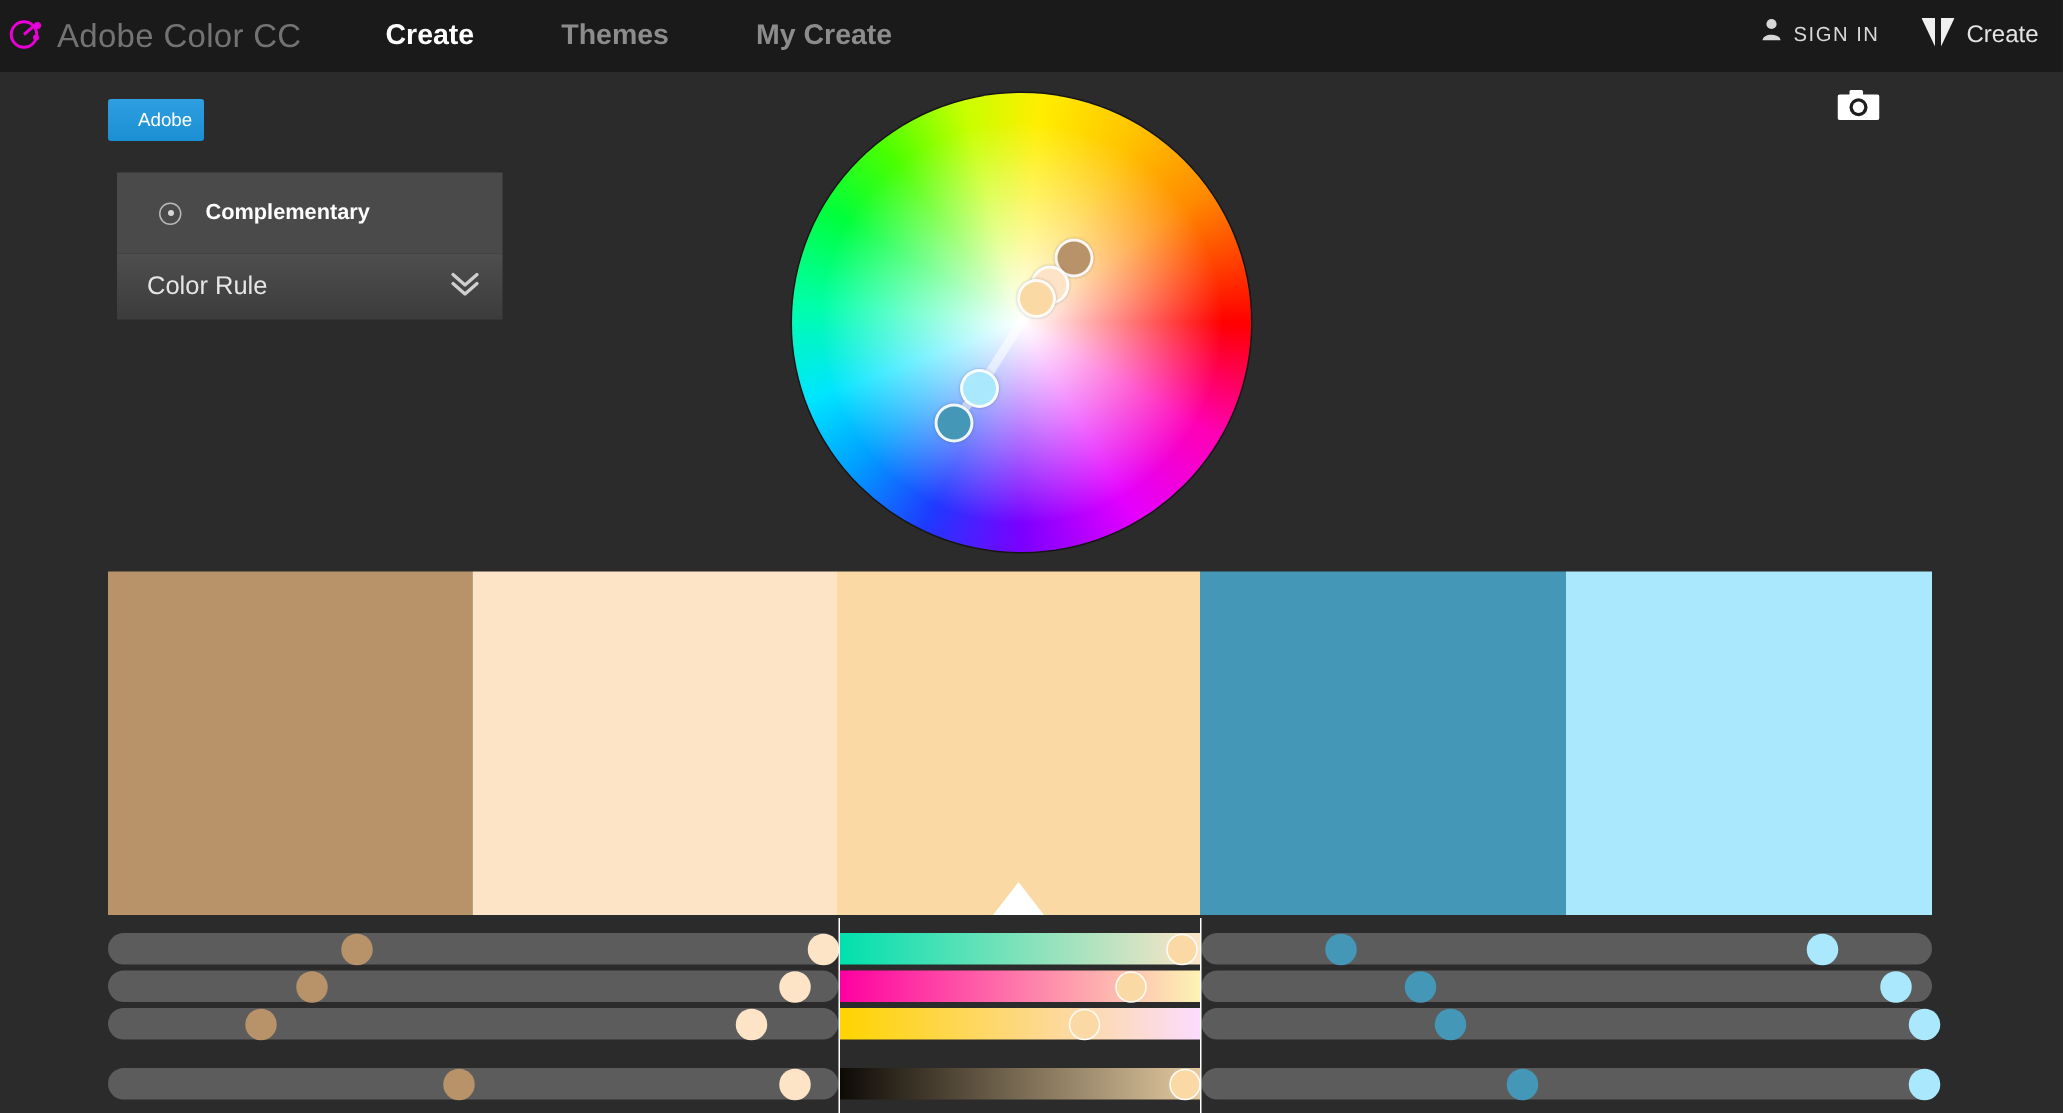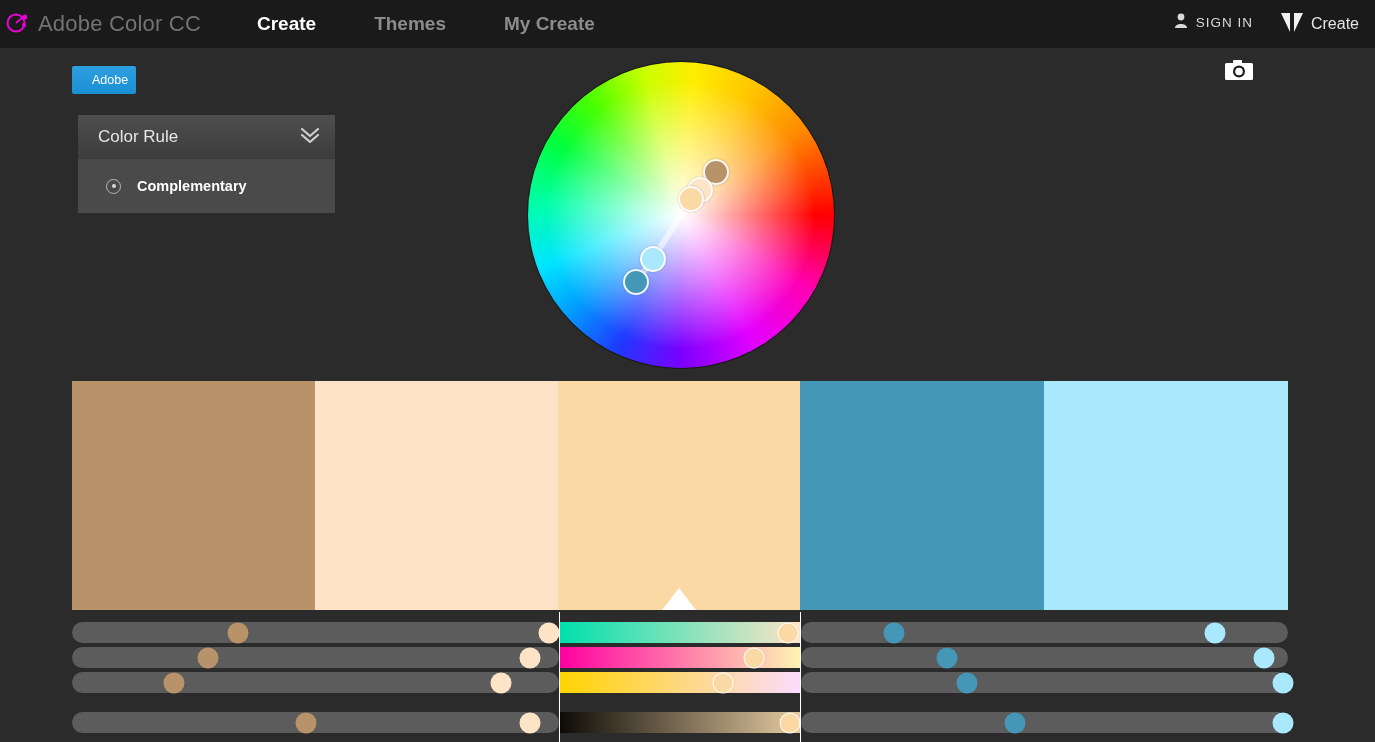--- a/index.html
+++ b/index.html
@@ -209,32 +209,32 @@
 <div id="camera-button">
   <svg width="28" height="22" viewBox="0 0 28 22">
     <rect x="0" y="3" width="28" height="17" rx="1.5" fill="#ffffff"></rect>
     <rect x="8" y="0" width="9" height="4" rx="1" fill="#ffffff"></rect>
     <circle cx="14" cy="11.5" r="6" fill="#1d1d1d"></circle>
     <circle cx="14" cy="11.5" r="3.8" fill="#ffffff"></circle>
   </svg>
 </div>
 
 <div id="color-rule-panel">
+  <div id="color-rule-list">
+    <span class="radio-icon"></span>
+    <span id="color-rule-option-label">Complementary</span>
+  </div>
   <div id="color-rule-header">
     <span id="color-rule-title">Color Rule</span>
     <span>
       <svg width="22" height="18" viewBox="0 0 22 18">
         <path d="M3 3 L11 10 L19 3" fill="none" stroke="#cfcfcf" stroke-width="2.2" stroke-linecap="round" stroke-linejoin="round"></path>
         <path d="M3 9 L11 16 L19 9" fill="none" stroke="#cfcfcf" stroke-width="2.2" stroke-linecap="round" stroke-linejoin="round"></path>
       </svg>
     </span>
-  </div>
-  <div id="color-rule-list">
-    <span class="radio-icon"></span>
-    <span id="color-rule-option-label">Complementary</span>
   </div>
 </div>
 
 <div id="color-wheel-area">
   <div id="color-wheel"></div>
   <div id="wheel-overlay">
       <div class="wheel-link" style="left: 188px; top: 107px; width: 24.0832px; transform: rotate(131.634deg);"></div>
       <div class="wheel-link" style="left: 172px; top: 125px; width: 12.7279px; transform: rotate(135deg);"></div>
       <div class="wheel-link" style="left: 163px; top: 134px; width: 71.0211px; transform: rotate(122.347deg);"></div>
       <div class="wheel-link" style="left: 125px; top: 194px; width: 28.6007px; transform: rotate(126.469deg);"></div>

